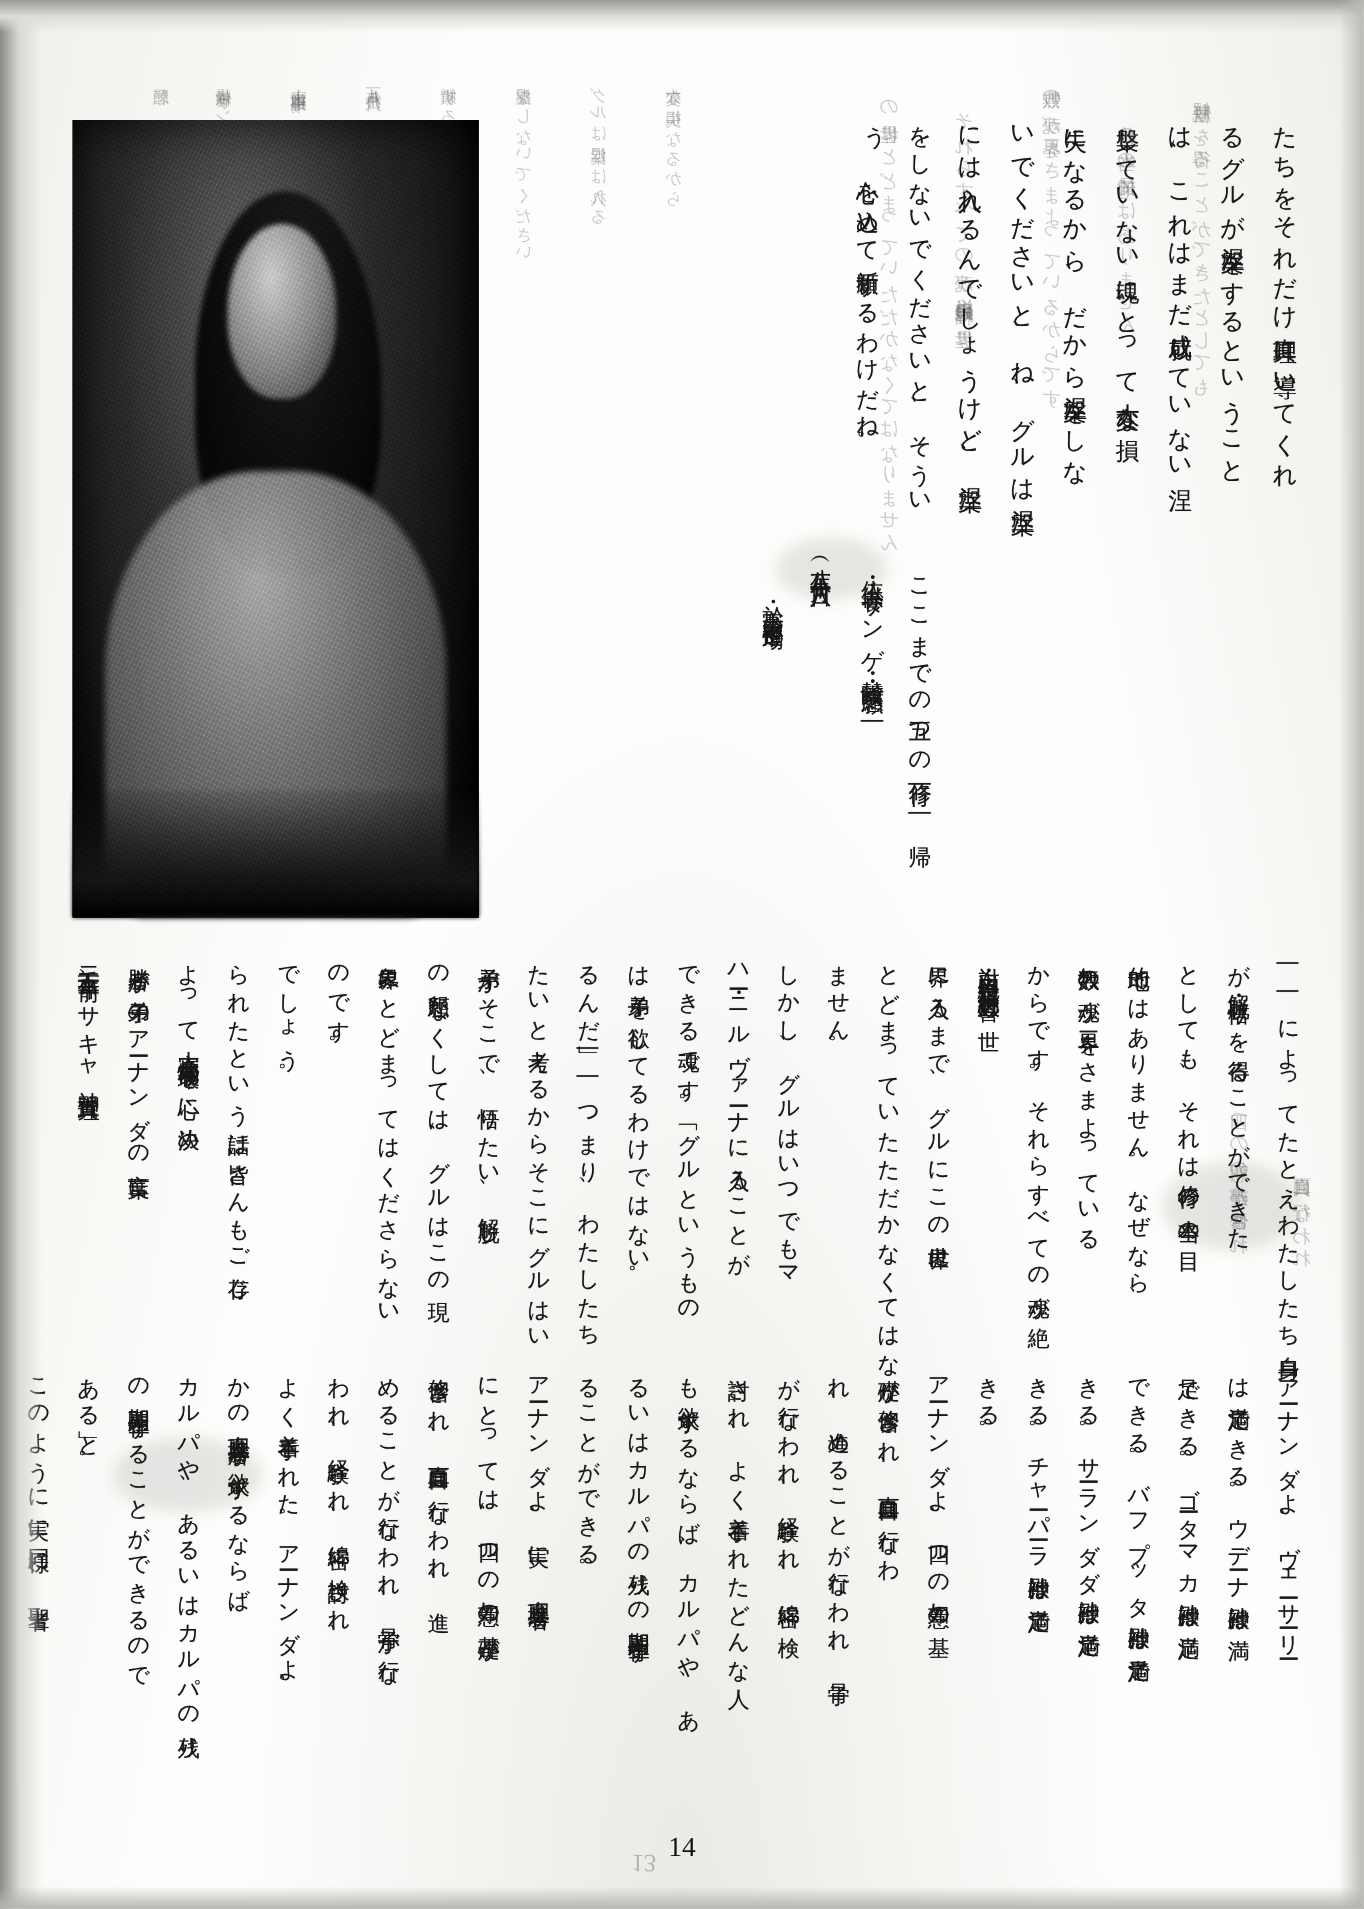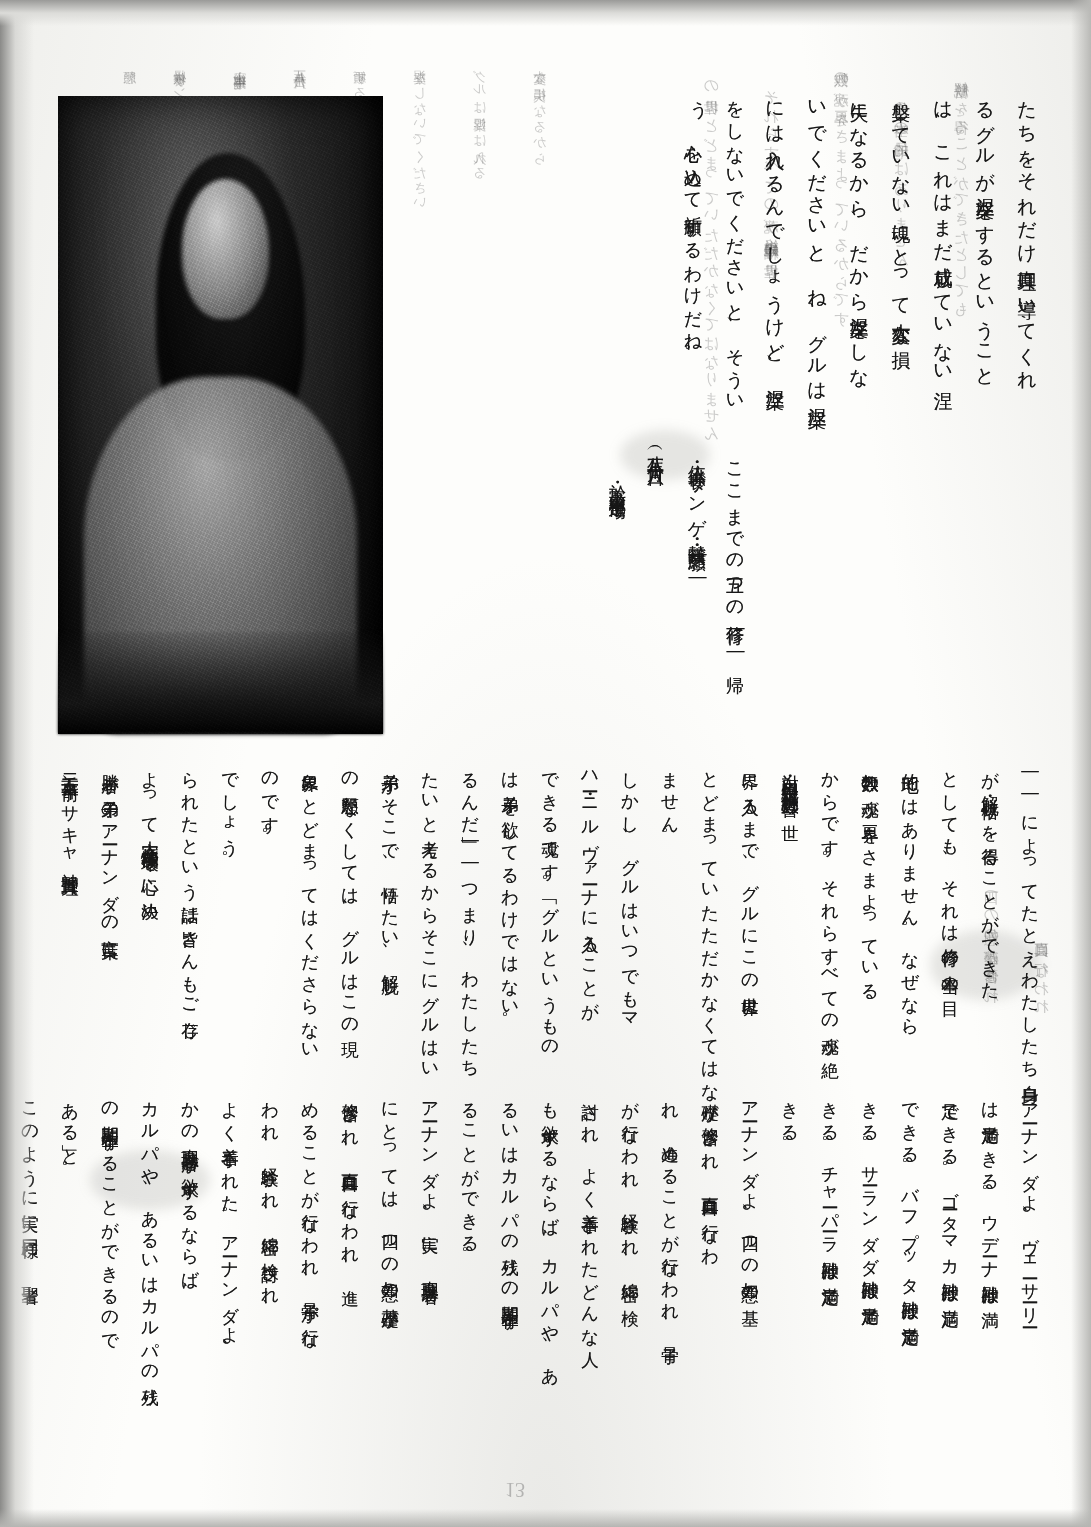--- a/index.html
+++ b/index.html
@@ -290,19 +290,20 @@
   <div class="vtext block-low" style="right:804px; top:1090px; height:370px;">われ、経験され、綿密に検討され、</div>
   <div class="vtext block-low" style="right:844px; top:1090px; height:370px;">よく着手された。アーナンダよ、</div>
   <div class="vtext block-low" style="right:884px; top:1090px; height:370px;">かの真理勝者が欲求するならば、</div>
   <div class="vtext block-low" style="right:924px; top:1090px; height:370px;">カルパや、あるいはカルパの残り</div>
   <div class="vtext block-low" style="right:964px; top:1090px; height:370px;">の期間生存することができるので</div>
   <div class="vtext block-low" style="right:1004px; top:1090px; height:370px;">ある」と。</div>
 
   <div class="vtext block-low" style="right:1044px; top:1090px; height:370px;">このように実に同様に、聖者</div>
   <div class="vtext block-low" style="right:1072px; top:1090px; height:370px;">アーナンダは、世尊によって粗大</div>
 
+  <div class="page-number">14</div>
   <div class="ghost-number">13</div>
 
   <div class="page-edge-left"></div>
   <div class="page-edge-top"></div>
   <div class="page-edge-right"></div>
   <div class="page-edge-bottom"></div>
 </div>
 
 </body></html>

